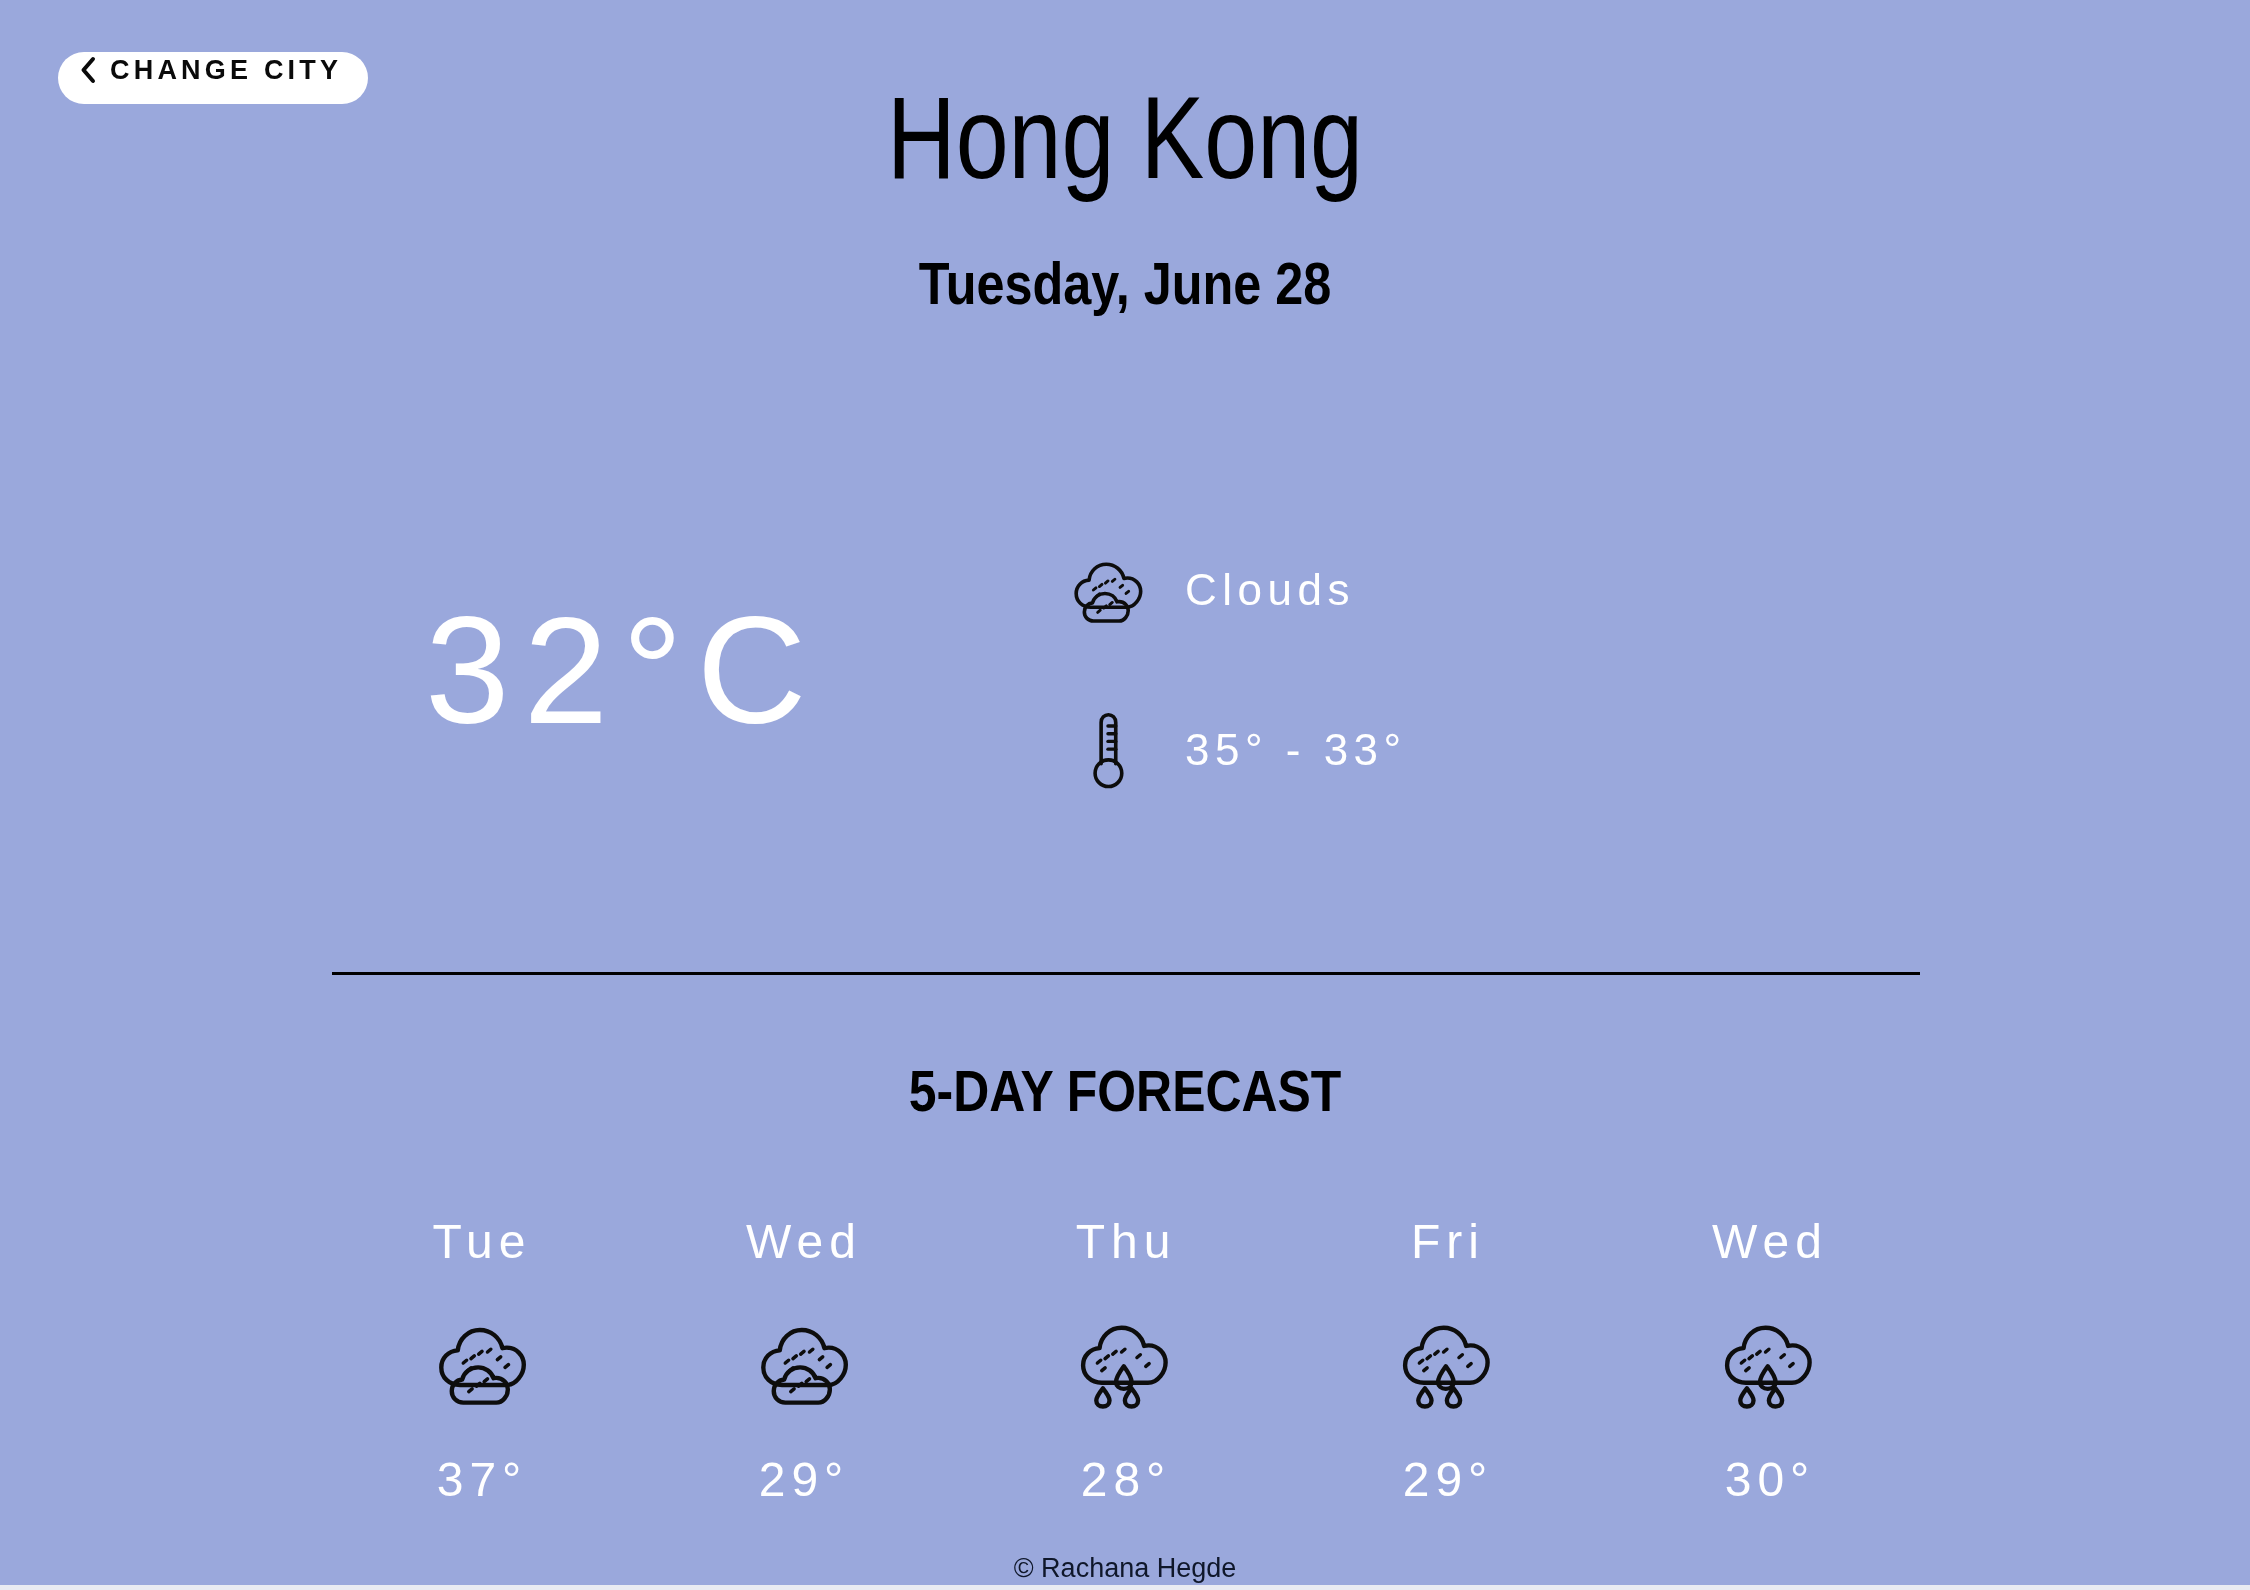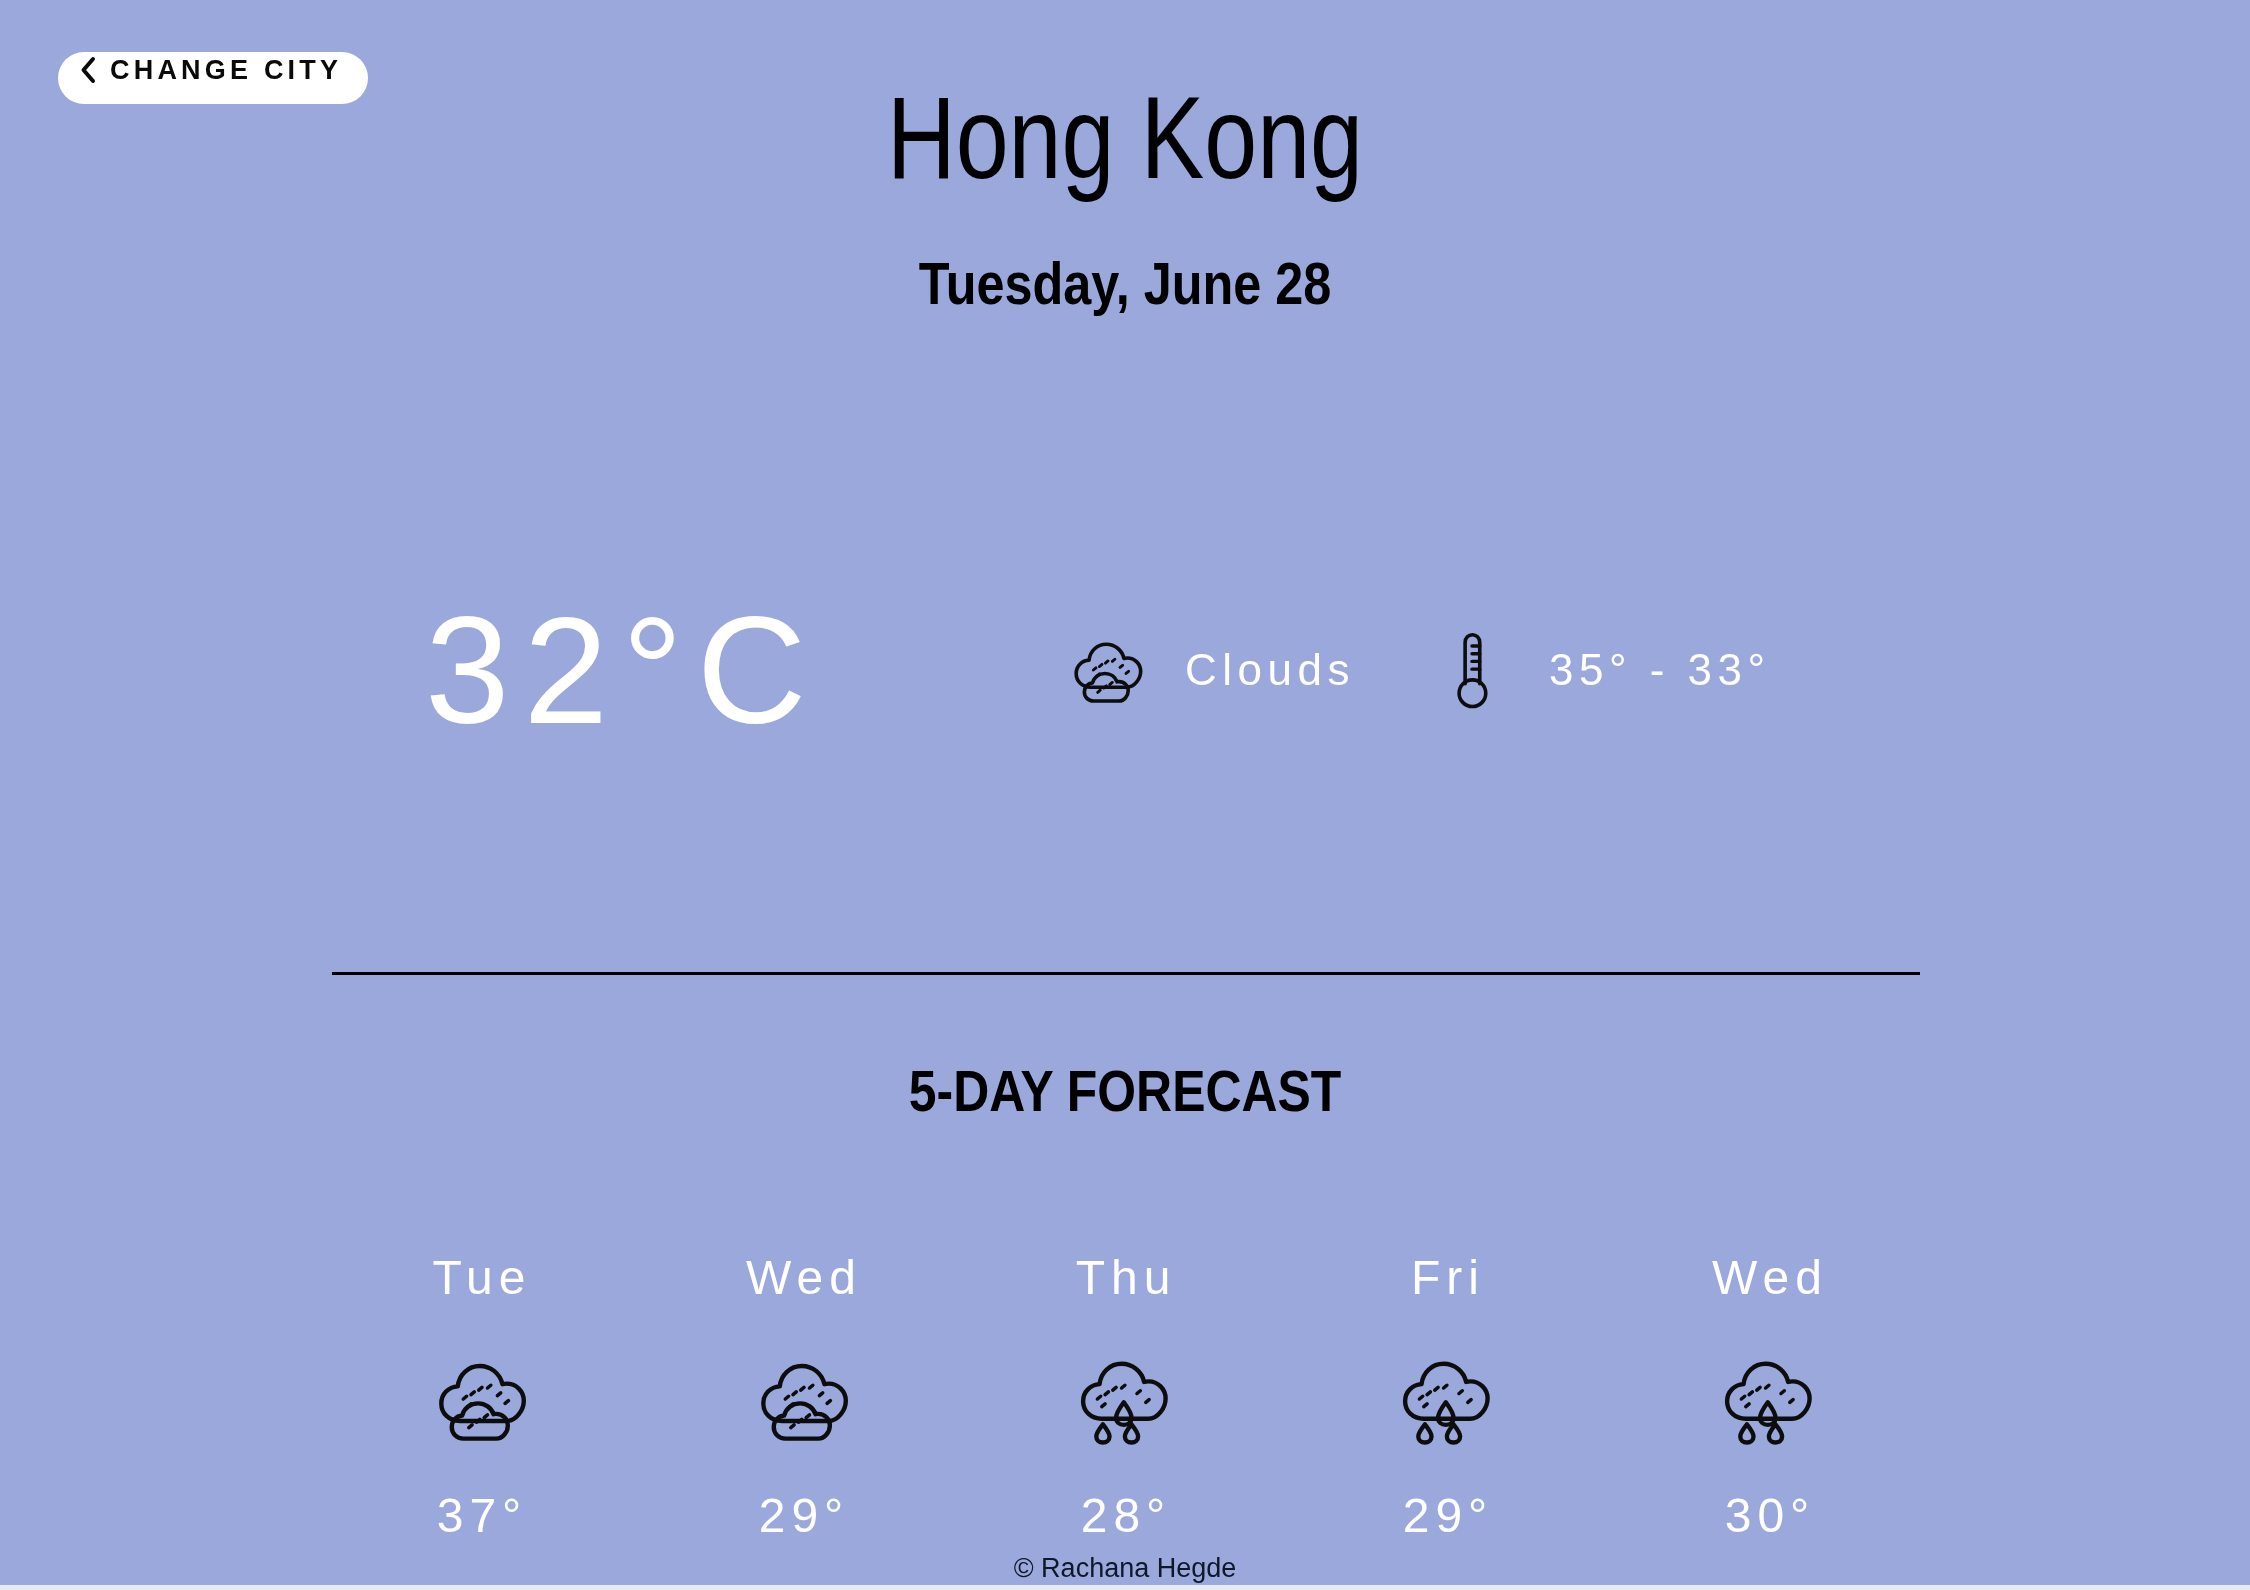--- a/index.html
+++ b/index.html
@@ -104,21 +104,21 @@
     font-size: 152px;
     font-weight: 300;
     color: #ffffff;
     letter-spacing: 14px;
     line-height: 1;
     white-space: nowrap;
   }
   .details {
     width: 760px;
     display: flex;
-    flex-direction: row;
+    flex-direction: column;
     gap: 74px;
   }
   .detail-row {
     display: flex;
     align-items: center;
     gap: 34px;
     height: 86px;
   }
   .detail-icon {
     width: 86px;
@@ -164,21 +164,20 @@
     line-height: 1;
   }
 
   .forecast-row {
     position: absolute;
     top: 1218px;
     left: 332px;
     width: 1588px;
     display: flex;
     justify-content: space-between;
-    margin-top: 36px;
   }
   .forecast-card {
     width: 300px;
     display: flex;
     flex-direction: column;
     align-items: center;
   }
   .fc-day {
     font-family: "Liberation Sans Narrow", "Liberation Sans", sans-serif;
     font-size: 48px;

